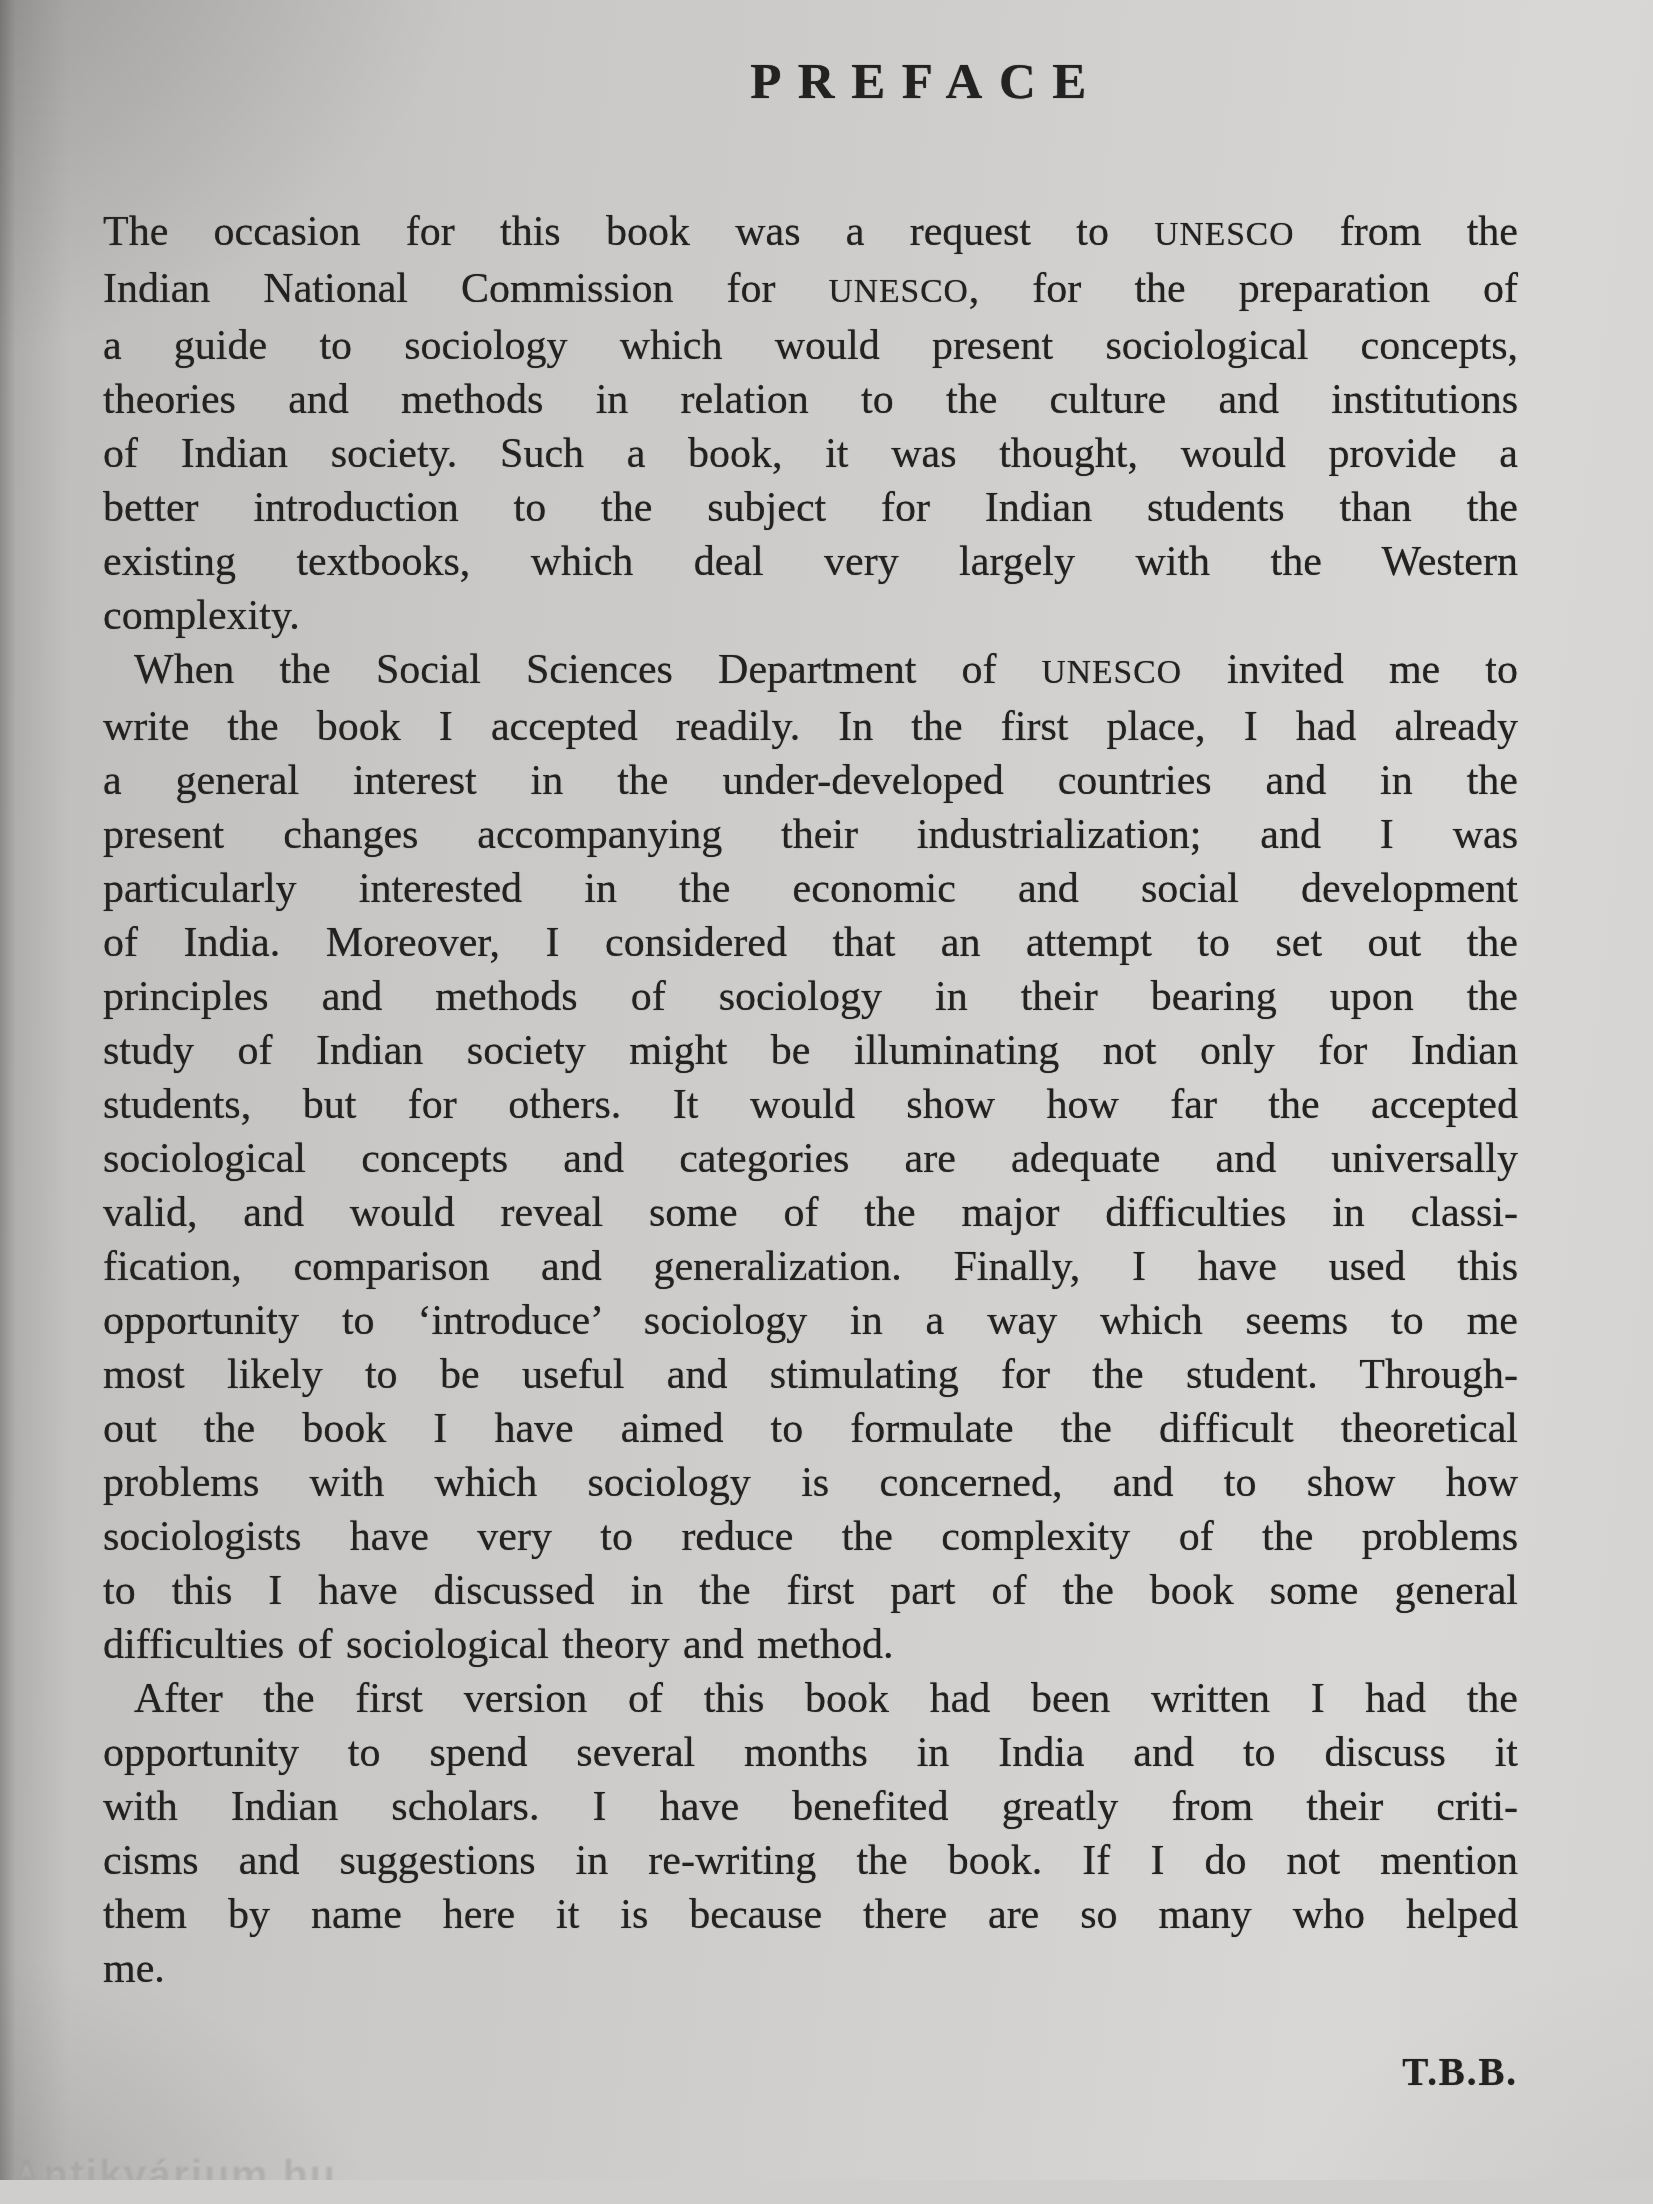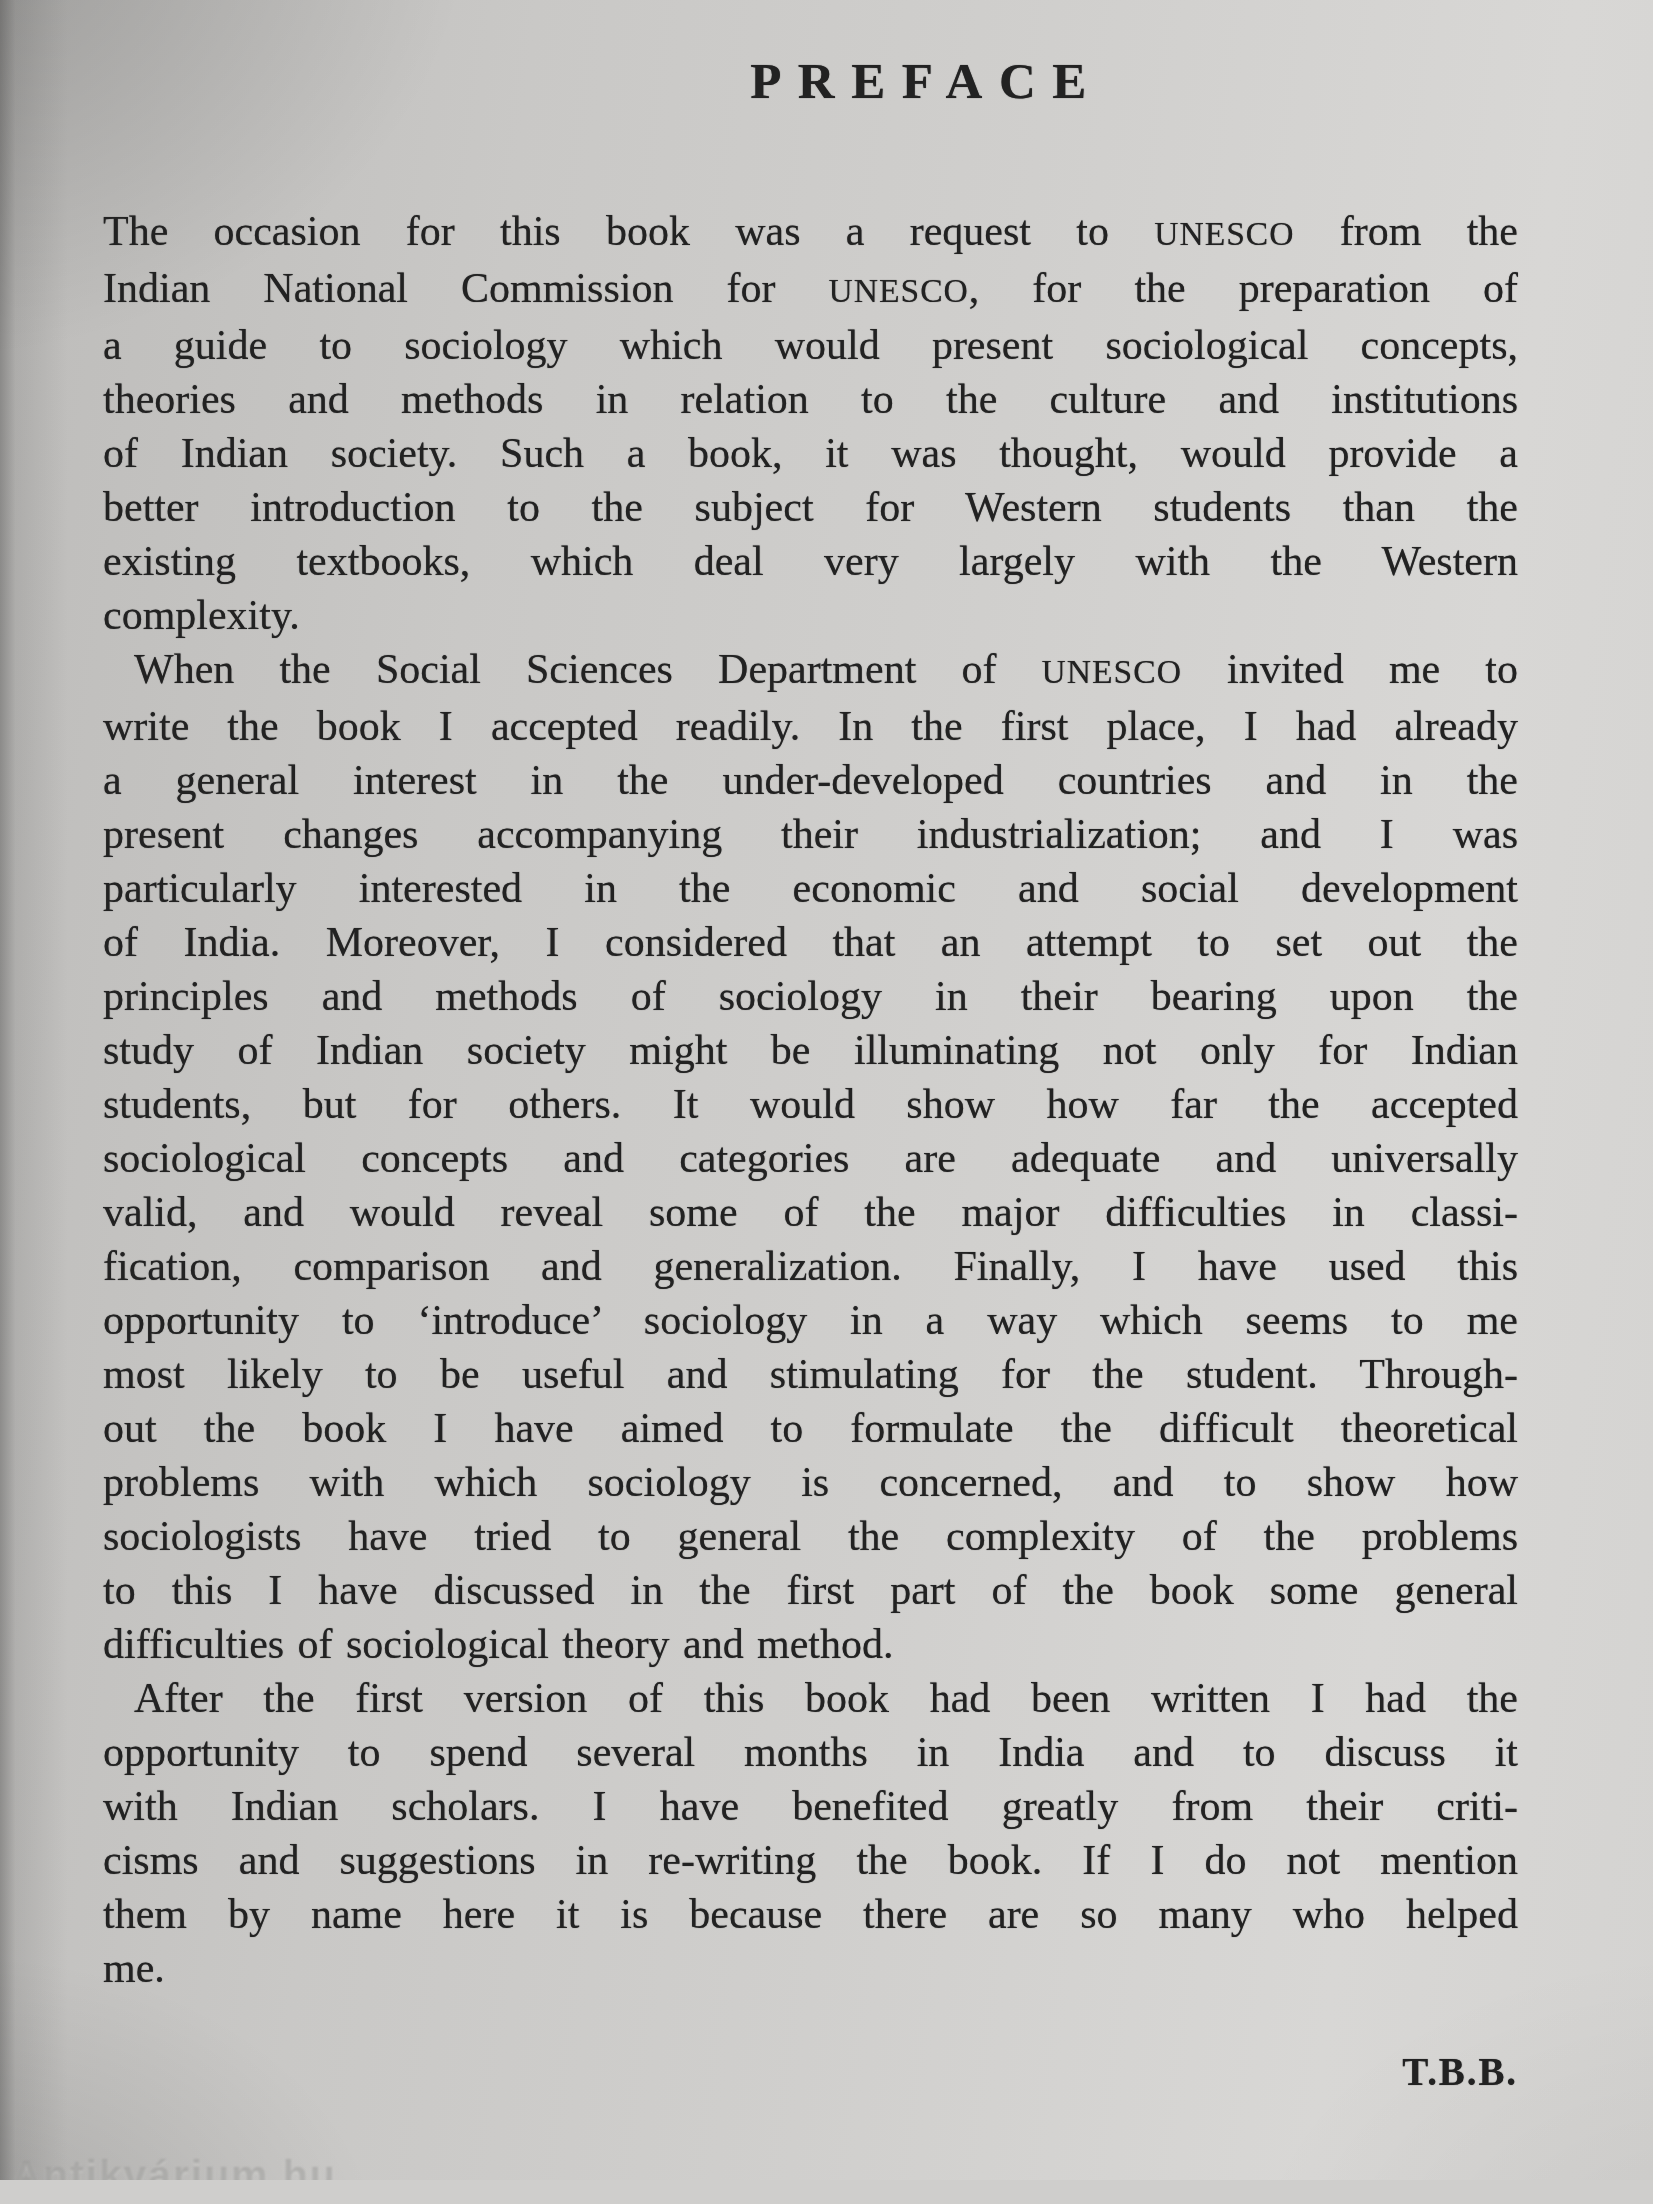--- a/index.html
+++ b/index.html
@@ -75,42 +75,42 @@
 
 <div class="page">
   <h1 class="page-title">PREFACE</h1>
   <div class="body-text">
       <div class="para">
         <div class="line">The occasion for this book was a request to <span class="sc">UNESCO</span> from the</div>
         <div class="line">Indian National Commission for <span class="sc">UNESCO</span>, for the preparation of</div>
         <div class="line">a guide to sociology which would present sociological concepts,</div>
         <div class="line">theories and methods in relation to the culture and institutions</div>
         <div class="line">of Indian society. Such a book, it was thought, would provide a</div>
-        <div class="line">better introduction to the subject for Western students than the</div>
+        <div class="line">better introduction to the subject for Indian students than the</div>
         <div class="line">existing textbooks, which deal very largely with the Western</div>
         <div class="line last">complexity.</div>
       </div>
       <div class="para">
         <div class="line first">When the Social Sciences Department of <span class="sc">UNESCO</span> invited me to</div>
         <div class="line">write the book I accepted readily. In the first place, I had already</div>
         <div class="line">a general interest in the under-developed countries and in the</div>
         <div class="line">present changes accompanying their industrialization; and I was</div>
         <div class="line">particularly interested in the economic and social development</div>
         <div class="line">of India. Moreover, I considered that an attempt to set out the</div>
         <div class="line">principles and methods of sociology in their bearing upon the</div>
         <div class="line">study of Indian society might be illuminating not only for Indian</div>
         <div class="line">students, but for others. It would show how far the accepted</div>
         <div class="line">sociological concepts and categories are adequate and universally</div>
         <div class="line">valid, and would reveal some of the major difficulties in classi-</div>
         <div class="line">fication, comparison and generalization. Finally, I have used this</div>
         <div class="line">opportunity to ‘introduce’ sociology in a way which seems to me</div>
         <div class="line">most likely to be useful and stimulating for the student. Through-</div>
         <div class="line">out the book I have aimed to formulate the difficult theoretical</div>
         <div class="line">problems with which sociology is concerned, and to show how</div>
-        <div class="line">sociologists have tried to general the complexity of the problems</div>
+        <div class="line">sociologists have very to reduce the complexity of the problems</div>
         <div class="line">to this I have discussed in the first part of the book some general</div>
         <div class="line last">difficulties of sociological theory and method.</div>
       </div>
       <div class="para">
         <div class="line first">After the first version of this book had been written I had the</div>
         <div class="line">opportunity to spend several months in India and to discuss it</div>
         <div class="line">with Indian scholars. I have benefited greatly from their criti-</div>
         <div class="line">cisms and suggestions in re-writing the book. If I do not mention</div>
         <div class="line">them by name here it is because there are so many who helped</div>
         <div class="line last">me.</div>

